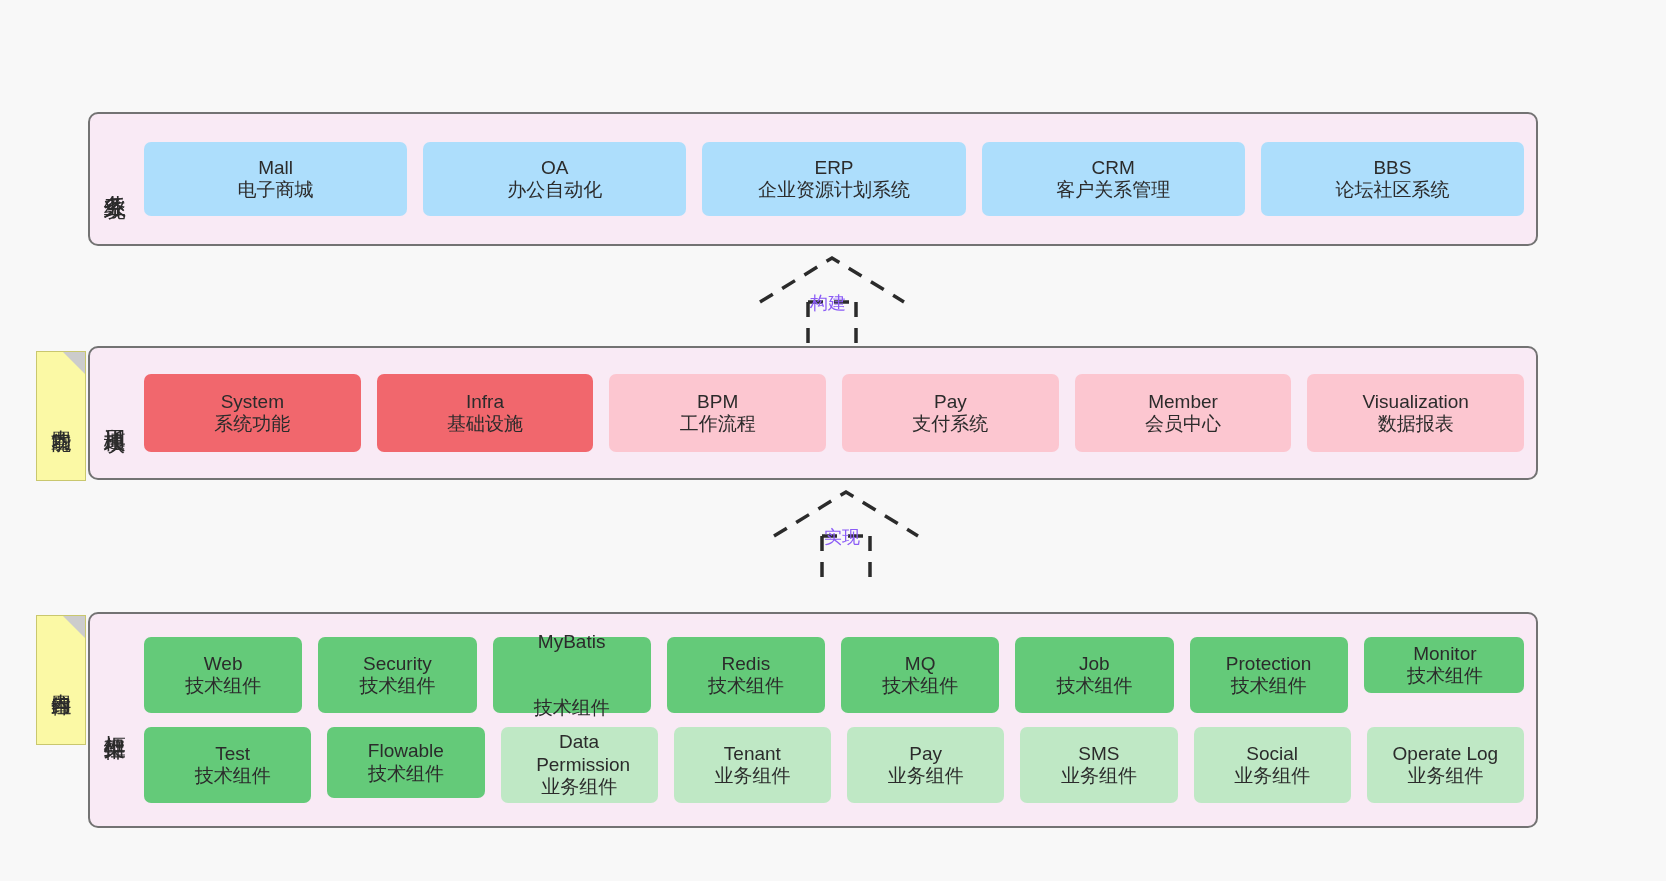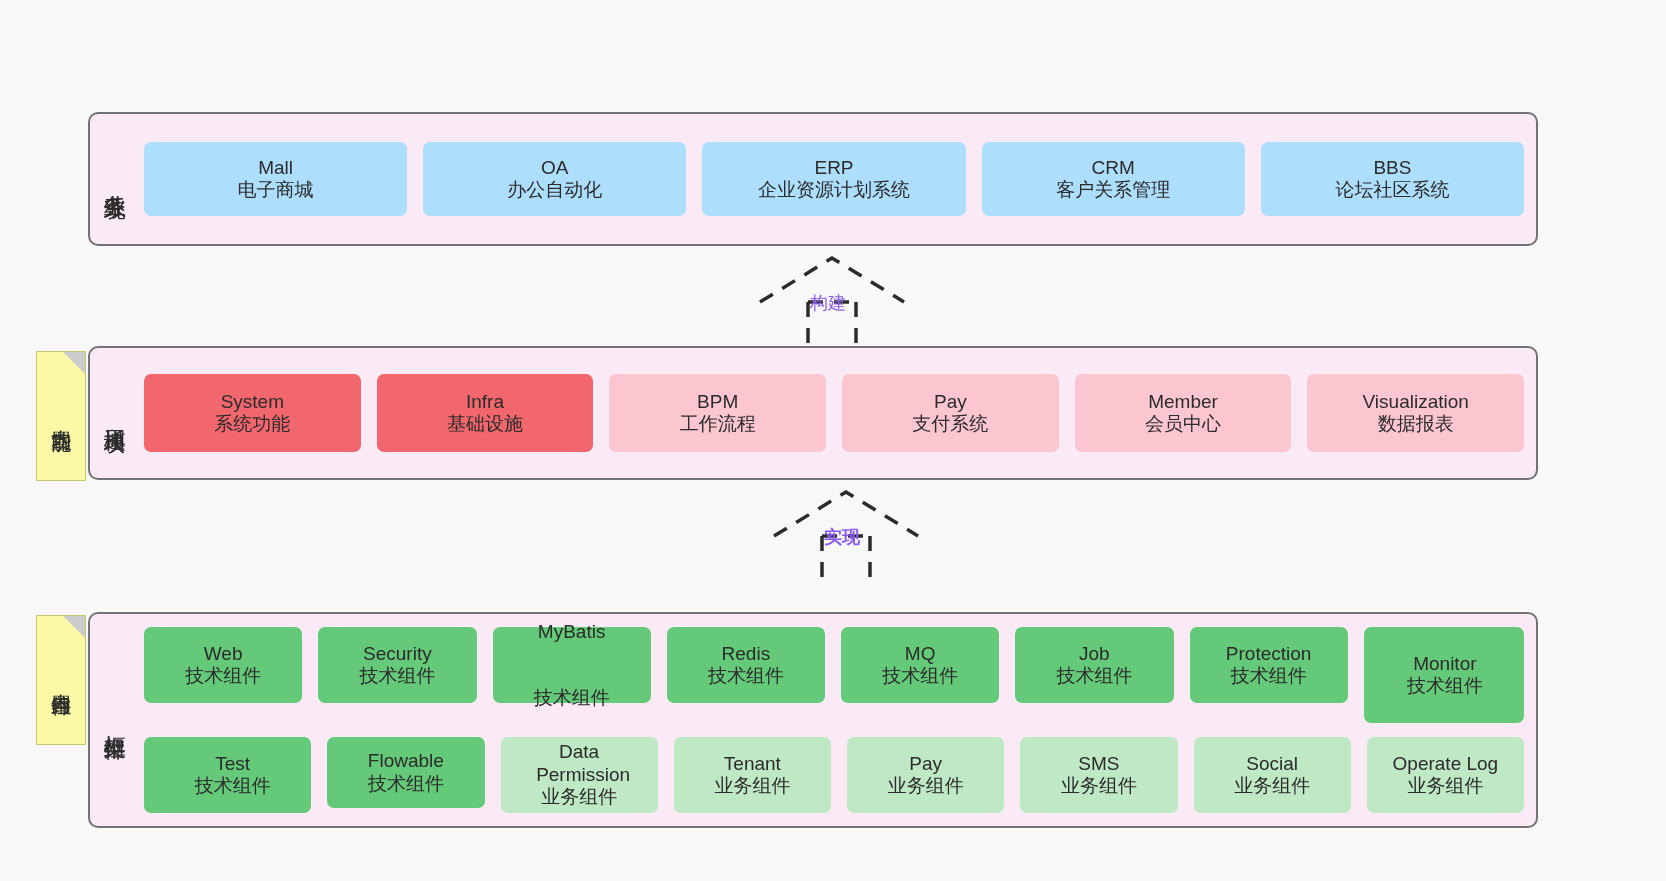--- a/index.html
+++ b/index.html
@@ -194,21 +194,21 @@
         </div>
       </div>
     </div>
   </div>
 
   <div class="arrow-wrap" style="left:766px; top:486px; width:160px; height:96px;">
     <svg width="160" height="96" viewBox="0 0 160 96">
       <path d="M 8 50 L 80 6 L 152 50" fill="none" stroke="#2b2b2b" stroke-width="3.5" stroke-dasharray="15,11" stroke-linecap="butt"></path>
       <path d="M 56 50 L 56 94 M 56 50 L 104 50 M 104 50 L 104 94" fill="none" stroke="#2b2b2b" stroke-width="3.5" stroke-dasharray="15,11" stroke-linecap="butt"></path>
     </svg>
-    <div class="arrow-label" style="left:58px; top:39px;font-weight:bold;">实现</div>
+    <div class="arrow-label" style="left:58px; top:39px;">实现</div>
   </div>
 
   <div class="note" style="left:36px; top:615px; width:50px; height:130px;">
     <span>内置组件</span>
   </div>
 
   <div class="layer" id="layer-framework" style="left:88px; top:612px; width:1450px; height:216px;">
     <div class="layer-title">框架组件</div>
     <div class="layer-body">
 
@@ -234,21 +234,21 @@
           <span class="t2">技术组件</span>
         </div>
         <div class="cell green" style="height:76px;">
           <span class="t1">Job</span>
           <span class="t2">技术组件</span>
         </div>
         <div class="cell green" style="height:76px;">
           <span class="t1">Protection</span>
           <span class="t2">技术组件</span>
         </div>
-        <div class="cell green" style="height:96px;padding-left:8px;">
+        <div class="cell green" style="height:56px;padding-left:8px;">
           <span class="t1">Monitor</span>
           <span class="t2">技术组件</span>
         </div>
       </div>
 
       <div class="row">
         <div class="cell green" style="height:76px;padding-left:16px;">
           <span class="t1">Test</span>
           <span class="t2">技术组件</span>
         </div>

